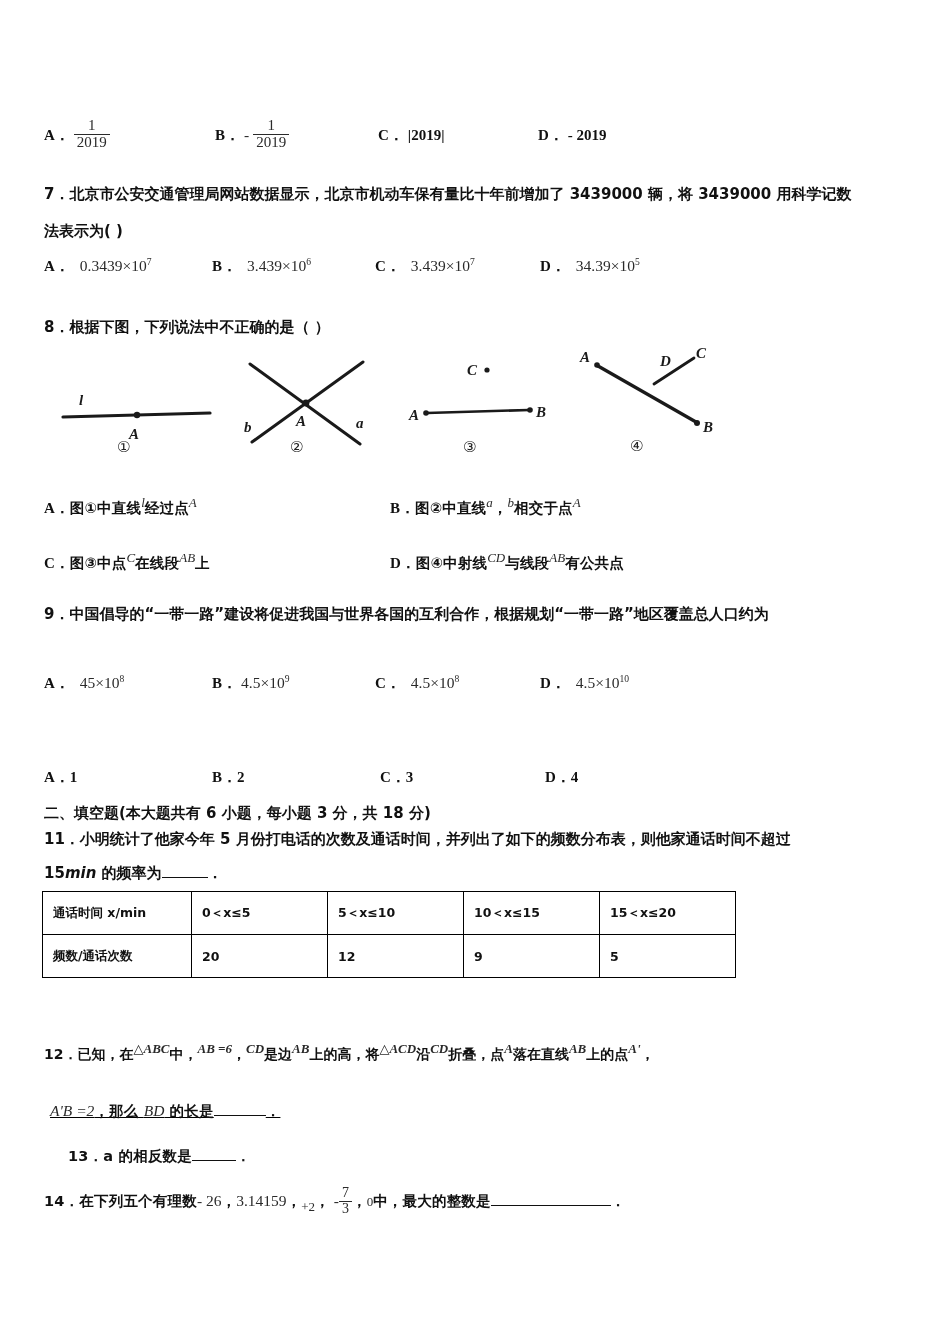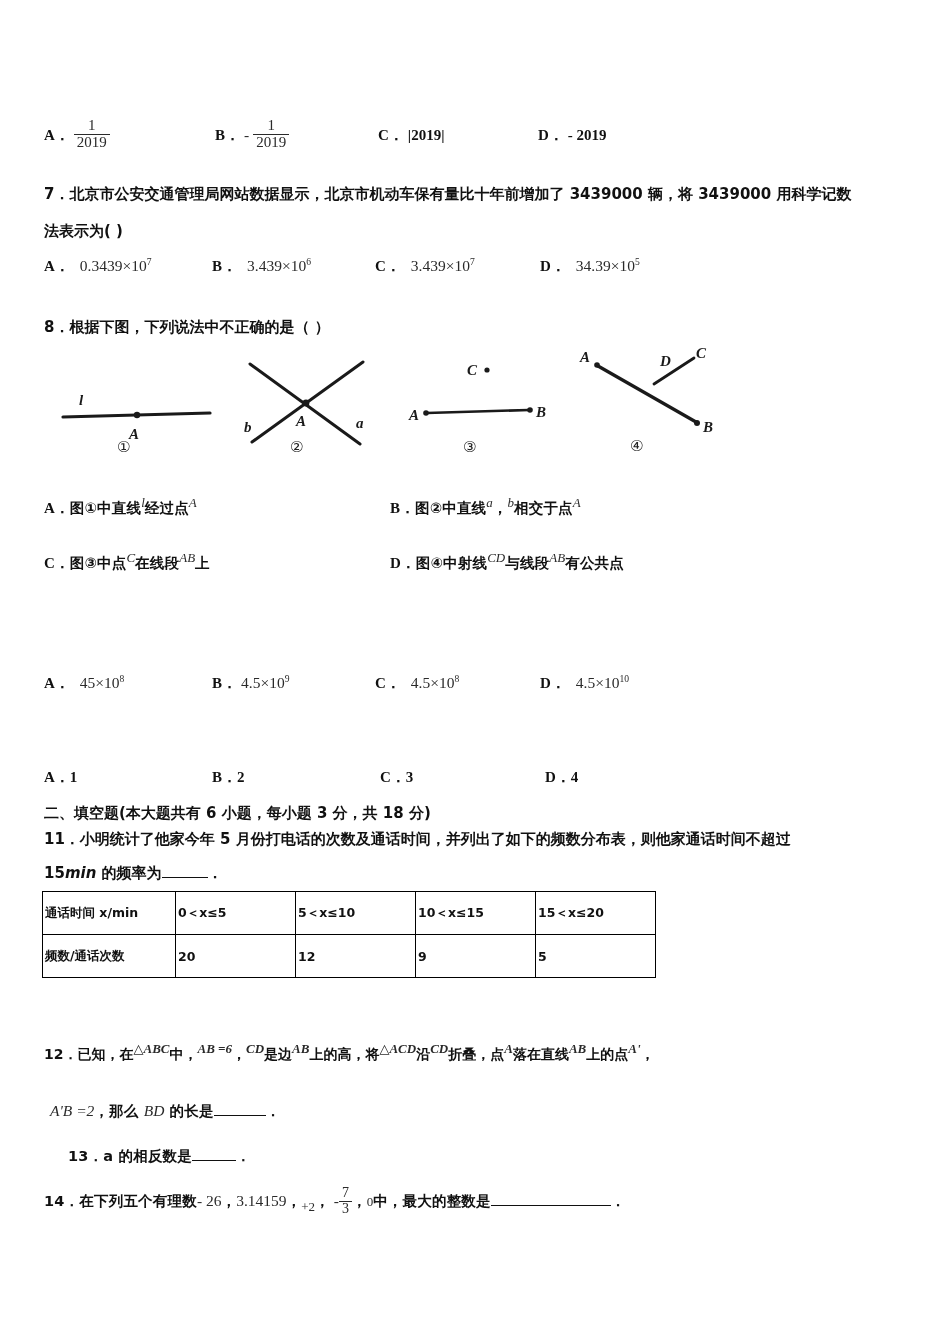--- a/index.html
+++ b/index.html
@@ -82,21 +82,21 @@
   
   table.freq {
     border-collapse: collapse;
     font-family: "DejaVu Sans", "Liberation Sans", sans-serif;
     font-weight: bold;
     font-size: 12.5px;
     color: #111;
   }
   table.freq td {
     border: 1.4px solid #000;
-    padding: 10px 2px;
+    padding: 10px 10px;
     vertical-align: middle;
     height: 22px;
   }
   td.c0 { width: 128px; }
   td.c1, td.c2, td.c3, td.c4 { width: 115px; }
   .ul-blank {
     display: inline-block;
     border-bottom: 1.2px solid #111;
     height: 0.95em;
     vertical-align: baseline;
@@ -238,20 +238,21 @@
   </div>
 
   <div class="abs" style="left:44px; top:550px;">
     <span class="optlabel">C．</span><span class="cn">图③中点</span><span class="mathi ital" style="vertical-align:super; font-size:13px;">C</span><span class="cn">在线段</span><span class="mathi ital" style="vertical-align:super; font-size:13px;">AB</span><span class="cn">上</span>
   </div>
 
   <div class="abs" style="left:390px; top:550px;">
     <span class="optlabel">D．</span><span class="cn">图④中射线</span><span class="mathi ital" style="vertical-align:super; font-size:13px;">CD</span><span class="cn">与线段</span><span class="mathi ital" style="vertical-align:super; font-size:13px;">AB</span><span class="cn">有公共点</span>
   </div>
 
+  <div class="abs qline" style="left:44px; top:605px;">9．中国倡导的“一带一路”建设将促进我国与世界各国的互利合作，根据规划“一带一路”地区覆盖总人口约为</div>
 
   <div class="abs" style="left:44px; top:674px;">
     <span class="optlabel">A．</span>
     <span class="mathi" style="margin-left:6px;">
       <span>45</span><span>×10</span><sup class="ex">8</sup>
     </span>
   </div>
   <div class="abs" style="left:212px; top:674px;">
     <span class="optlabel">B．</span>
     <span class="mathi" style="margin-left:0;">
@@ -310,21 +311,21 @@
           <td class="c4">5</td>
         </tr>
       </tbody>
     </table>
   </div>
 
   <div class="abs qline" style="left:44px; top:1041px; font-size:14px;">
     <span>12．已知，在</span><span class="mathsm ital" style="vertical-align:super;">△ABC</span><span>中，</span><span class="mathsm ital" style="vertical-align:super;">AB =6</span><span>，</span><span class="mathsm ital" style="vertical-align:super;">CD</span><span>是边</span><span class="mathsm ital" style="vertical-align:super;">AB</span><span>上的高，将</span><span class="mathsm ital" style="vertical-align:super;">△ACD</span><span>沿</span><span class="mathsm ital" style="vertical-align:super;">CD</span><span>折叠，点</span><span class="mathsm ital" style="vertical-align:super;">A</span><span>落在直线</span><span class="mathsm ital" style="vertical-align:super;">AB</span><span>上的点</span><span class="mathsm ital" style="vertical-align:super;">A'</span><span>，</span>
   </div>
 
-  <div class="abs" style="left:50px; top:1100px;">
+  <div class="abs" style="left:50px; top:1100px;text-decoration:underline;">
     <span class="mathi ital">A'B =2</span><span class="cn">，那么 </span><span class="mathi ital">BD</span><span class="cn"> 的长是</span><span class="ul-blank" style="width:52px;"></span><span class="cn">．</span>
   </div>
 
   <div class="abs" style="left:68px; top:1145px;">
     <span class="cn">13．a 的相反数是</span><span class="ul-blank" style="width:44px;"></span><span class="cn">．</span>
   </div>
 
   <div class="abs" style="left:44px; top:1186px;">
     <span class="cn">14．在下列五个有理数</span><span class="mathi">- 26</span><span class="cn">，</span><span class="mathi">3.14159</span><span class="cn">，</span><span class="mathsm" style="vertical-align:sub;">+2</span><span class="cn">，</span><span class="mathi" style="margin-left:4px;">-</span><span class="frac sm"><span class="num">7</span><span class="den">3</span></span><span class="cn">，</span><span class="mathsm">0</span><span class="cn">中，最大的整数是</span><span class="ul-blank" style="width:120px;"></span><span class="cn">．</span>
   </div>

